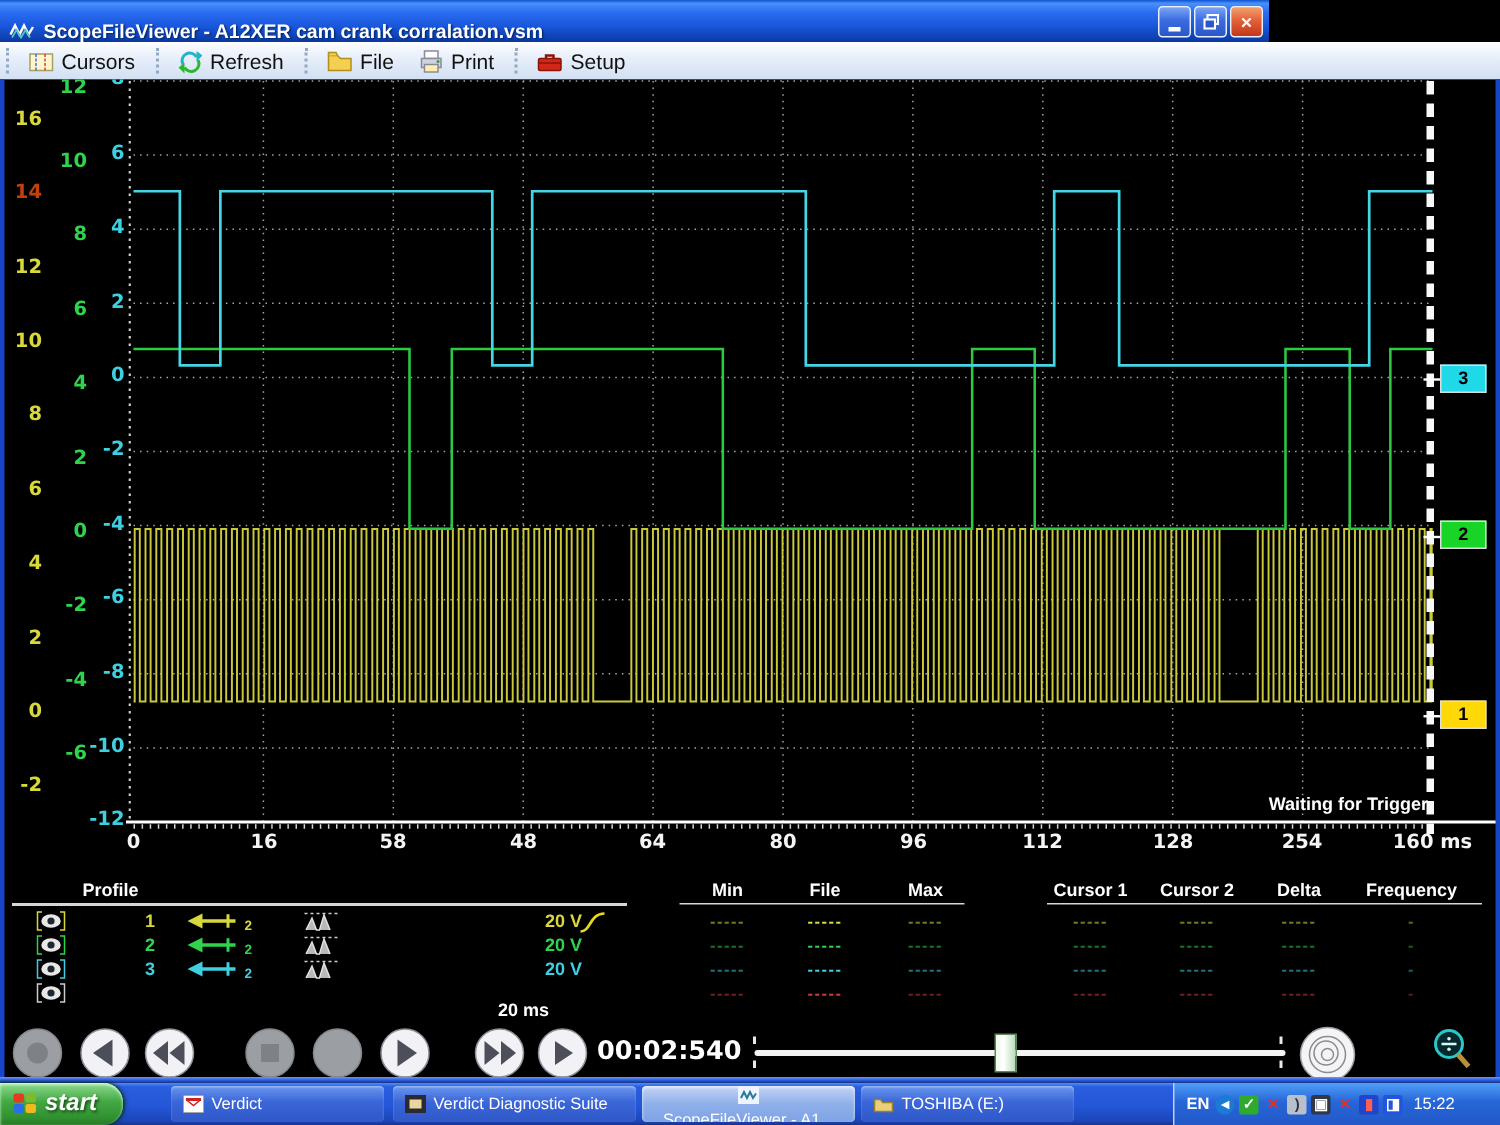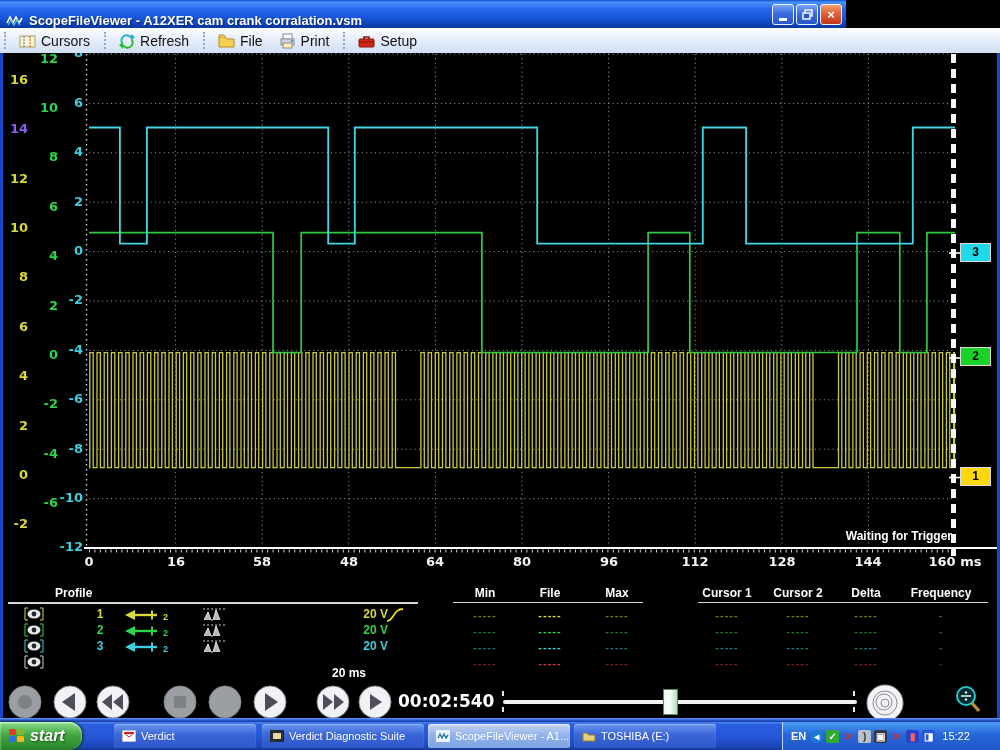--- a/index.html
+++ b/index.html
@@ -69,21 +69,21 @@
   .startbtn{position:absolute;left:0;top:0;height:28px;width:82px;border:none;cursor:default;
     border-radius:0 13px 13px 0;display:flex;align-items:center;gap:5px;padding:0 10px 0 8px;
     background:linear-gradient(180deg,#8fdc8f,#42a842 45%,#2f8f2f 85%,#267a26);
     box-shadow:inset 0 1px 2px #d8ffd8, 1px 0 3px #0a2a0a;
     color:#fff;font-size:16px;font-weight:bold;font-style:italic;text-shadow:1px 1px 2px #1a4a1a;}
   .tbtn{position:absolute;top:2px;height:24px;border:none;border-radius:3px;cursor:default;
     background:linear-gradient(180deg,#6a96ee,#3a66d8 45%,#2f58c8);
     box-shadow:inset 0 1px 1px #9ab8f4;
     color:#fff;font-size:11px;display:flex;align-items:center;gap:5px;padding:0 8px;
     white-space:nowrap;overflow:hidden;}
-  .tbtn.active{background:linear-gradient(180deg,#c4d4f6,#8fb0ea 50%,#7ea2e4);box-shadow:inset 0 1px 2px #eef4ff;}
+  .tbtn.active{background:linear-gradient(180deg,#c4d4f6,#8fb0ea 50%,#7ea2e4);box-shadow:inset 0 1px 2px #eef4ff;flex-direction:column;}
   .tico{display:inline-block;width:14px;height:12px;flex:0 0 auto;}
   .tray{position:absolute;right:0;top:0;height:28px;width:218px;display:flex;align-items:center;gap:3px;
     padding-left:8px;box-sizing:border-box;border-left:1px solid #bcd4f8;
     background:linear-gradient(180deg,#4e9ef8,#2766d8 45%,#2258c8);}
   .trayico{display:inline-block;width:13px;height:13px;text-align:center;line-height:13px;font-size:10px;font-weight:bold;border-radius:2px;}
   .lang{color:#fff;font-size:11px;font-weight:bold;margin-right:1px;}
   .clock{color:#fff;font-size:11px;margin-left:4px;}
 </style>
 </head>
 <body>
@@ -189,21 +189,21 @@
         <path d="M89 179.7H273.0V299.5H301.2V179.7H481.9V299.5H648.1V179.7H689.8V299.5H857.0V179.7H899.8V299.5H926.9V179.7H955" fill="none" stroke="#2ec943" stroke-width="1.7"></path>
         <path d="M89 74.5H119.9V190.6H146.9V74.5H328.2V190.6H354.8V74.5H537.2V190.6H702.8V74.5H746.1V190.6H912.8V74.5H955" fill="none" stroke="#45d6e6" stroke-width="1.8"></path>
         <line x1="953.5" y1="1" x2="953.5" y2="503" stroke="#f8f8f8" stroke-width="5" stroke-dasharray="9 6"></line>
         <line x1="84" y1="495" x2="1000" y2="495" stroke="#ffffff" stroke-width="2"></line>
         <line x1="949" y1="424.5" x2="960" y2="424.5" stroke="#fff" stroke-width="1.6"></line>
         <line x1="949" y1="305" x2="960" y2="305" stroke="#fff" stroke-width="1.6"></line>
         <line x1="949" y1="200" x2="960" y2="200" stroke="#fff" stroke-width="1.6"></line>
       </svg>
     <div id="ylabels">
         <div class="ylab" style="left: 2px; top: 19px; color: rgb(216, 216, 60);">16</div>
-        <div class="ylab" style="left: 2px; top: 68px; color: #8b5cf6;">14</div>
+        <div class="ylab" style="left: 2px; top: 68px; color: #c2410c;">14</div>
         <div class="ylab" style="left: 2px; top: 118px; color: rgb(216, 216, 60);">12</div>
         <div class="ylab" style="left: 2px; top: 167px; color: rgb(216, 216, 60);">10</div>
         <div class="ylab" style="left: 2px; top: 216px; color: rgb(216, 216, 60);">8</div>
         <div class="ylab" style="left: 2px; top: 266px; color: rgb(216, 216, 60);">6</div>
         <div class="ylab" style="left: 2px; top: 315px; color: rgb(216, 216, 60);">4</div>
         <div class="ylab" style="left: 2px; top: 365px; color: rgb(216, 216, 60);">2</div>
         <div class="ylab" style="left: 2px; top: 414px; color: rgb(216, 216, 60);">0</div>
         <div class="ylab" style="left: 2px; top: 463px; color: rgb(216, 216, 60);">-2</div>
         <div class="ylab" style="left: 32px; top: -2px; color: rgb(47, 211, 76);">12</div>
         <div class="ylab" style="left: 32px; top: 47px; color: rgb(47, 211, 76);">10</div>
@@ -230,21 +230,21 @@
     <div id="xlabels">
         <div class="xlab" style="left: 61px; top: 501px;">0</div>
         <div class="xlab" style="left: 148px; top: 501px;">16</div>
         <div class="xlab" style="left: 234px; top: 501px;">58</div>
         <div class="xlab" style="left: 321px; top: 501px;">48</div>
         <div class="xlab" style="left: 407px; top: 501px;">64</div>
         <div class="xlab" style="left: 494px; top: 501px;">80</div>
         <div class="xlab" style="left: 581px; top: 501px;">96</div>
         <div class="xlab" style="left: 667px; top: 501px;">112</div>
         <div class="xlab" style="left: 754px; top: 501px;">128</div>
-        <div class="xlab" style="left: 840px; top: 501px;">144</div>
+        <div class="xlab" style="left: 840px; top: 501px;">254</div>
         <div class="xlab" style="left: 927px; top: 501px;">160 ms</div>
       </div>
     <div id="chtabs">
         <div class="chtab" style="top: 414px; background: rgb(255, 216, 10);">1</div>
         <div class="chtab" style="top: 294px; background: rgb(23, 212, 38);">2</div>
         <div class="chtab" style="top: 190px; background: rgb(31, 217, 233);">3</div>
       </div>
     <div class="status">Waiting for Trigger</div>
   </div>
 

